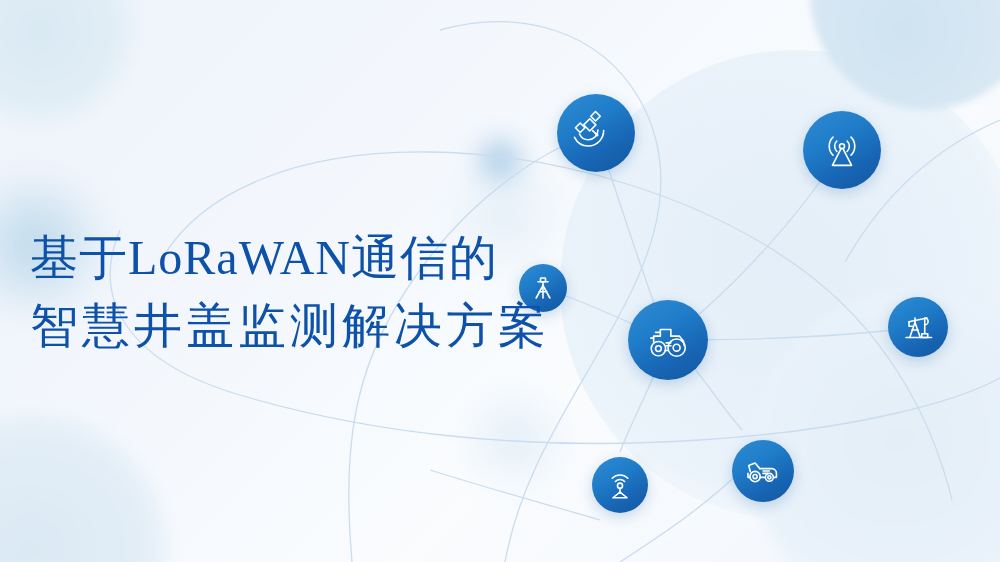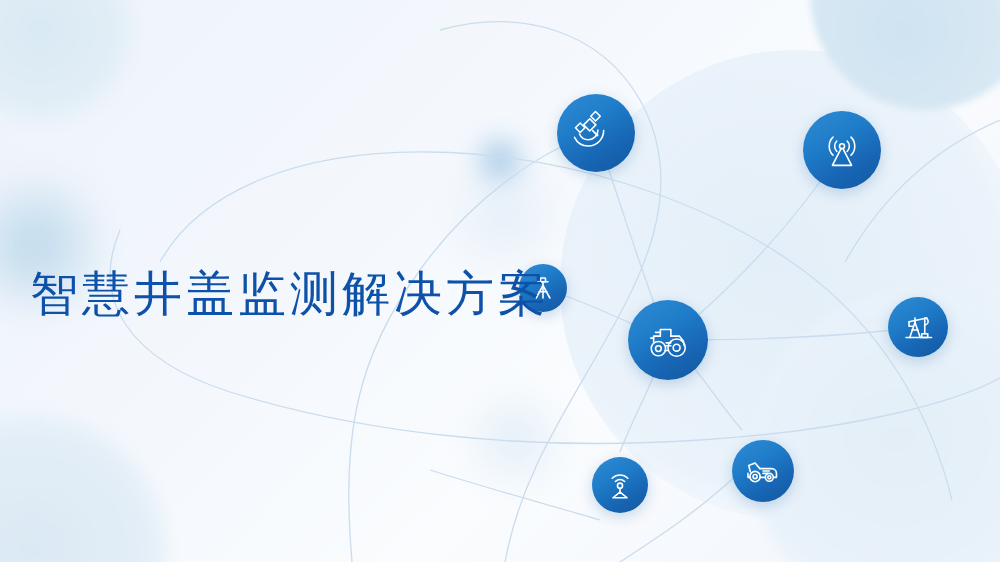--- a/index.html
+++ b/index.html
@@ -54,21 +54,21 @@
     position:absolute;left:30px;top:228px;width:560px;
     z-index:6;
   }
   .t-line{
     font-family:"Liberation Serif","DejaVu Serif",serif;
     color:#0d52a8;
     letter-spacing:1px;
     white-space:nowrap;
   }
   .t-line1{font-size:48px;line-height:60px;}
-  .t-line2{font-size:48px;line-height:60px;margin-top:36px;letter-spacing:4px;}
+  .t-line2{font-size:48px;line-height:60px;margin-top:8px;letter-spacing:4px;}
 
   
   .node{
     position:absolute;border-radius:50%;
     background:linear-gradient(150deg,#2f8bd4 0%,#1f7cc8 38%,#1765b4 70%,#14589f 100%);
     box-shadow:0 4px 14px rgba(23,90,160,0.22);
     display:flex;align-items:center;justify-content:center;
     z-index:5;
   }
   .node svg{display:block;}
@@ -104,20 +104,21 @@
       <path d="M 668,340 C 760,340 850,336 918,327"></path>
       <path d="M 668,340 C 620,318 570,296 543,288"></path>
       <path d="M 668,340 C 640,270 620,200 596,133"></path>
       <path d="M 1000,120 C 930,150 880,200 845,262"></path>
       <path d="M 742,470 C 700,510 660,536 620,562"></path>
       <path d="M 430,470 C 500,492 560,508 600,520"></path>
     </g>
   </svg>
 
   <div id="title">
+    <div class="t-line t-line1">基于LoRaWAN通信的</div>
     <div class="t-line t-line2">智慧井盖监测解决方案</div>
   </div>
 
   <div class="node" id="node-satellite" title="卫星通信" style="left: 557px; top: 94px; width: 78px; height: 78px;">
     <svg viewBox="0 0 48 48" width="46" height="46">
       <g transform="translate(2,2)">
         <rect x="11" y="9" width="9" height="9" transform="rotate(-45 15.5 13.5)"></rect>
         <rect x="2" y="13" width="7" height="7" transform="rotate(-45 5.5 16.5)"></rect>
         <rect x="18" y="1" width="7" height="7" transform="rotate(-45 21.5 4.5)"></rect>
         <path d="M18.5 19.5 L23 24"></path>

